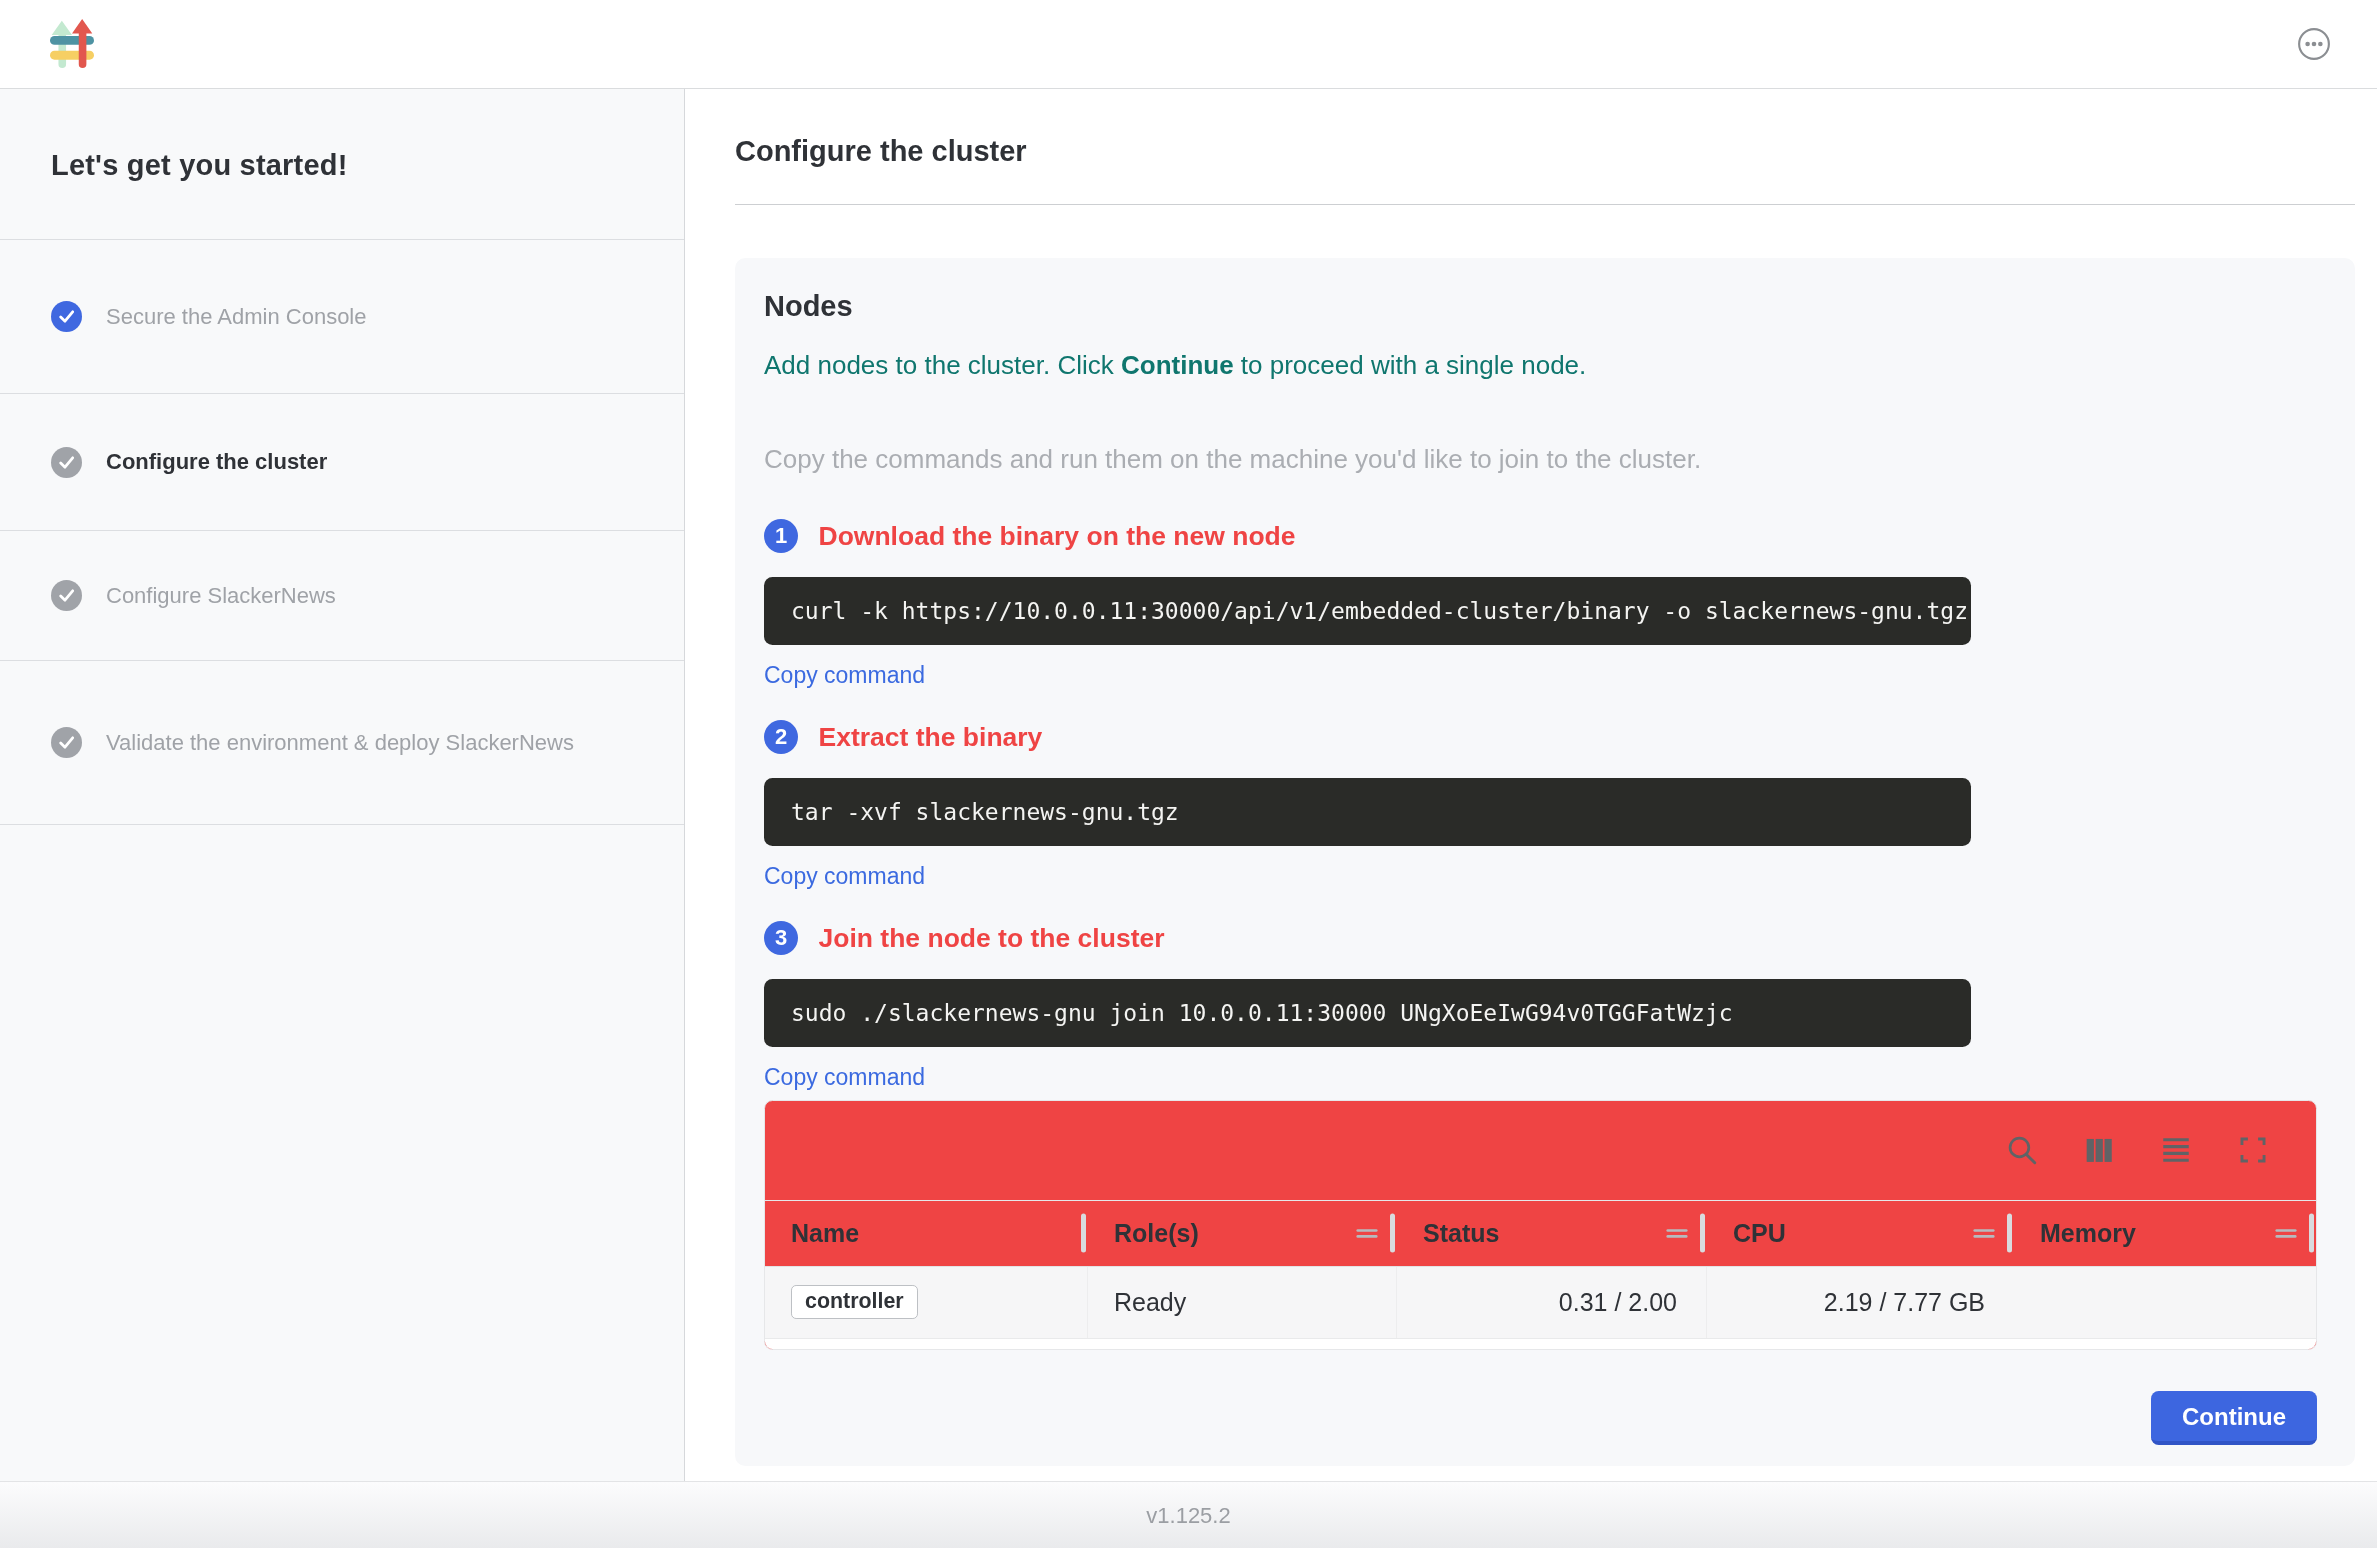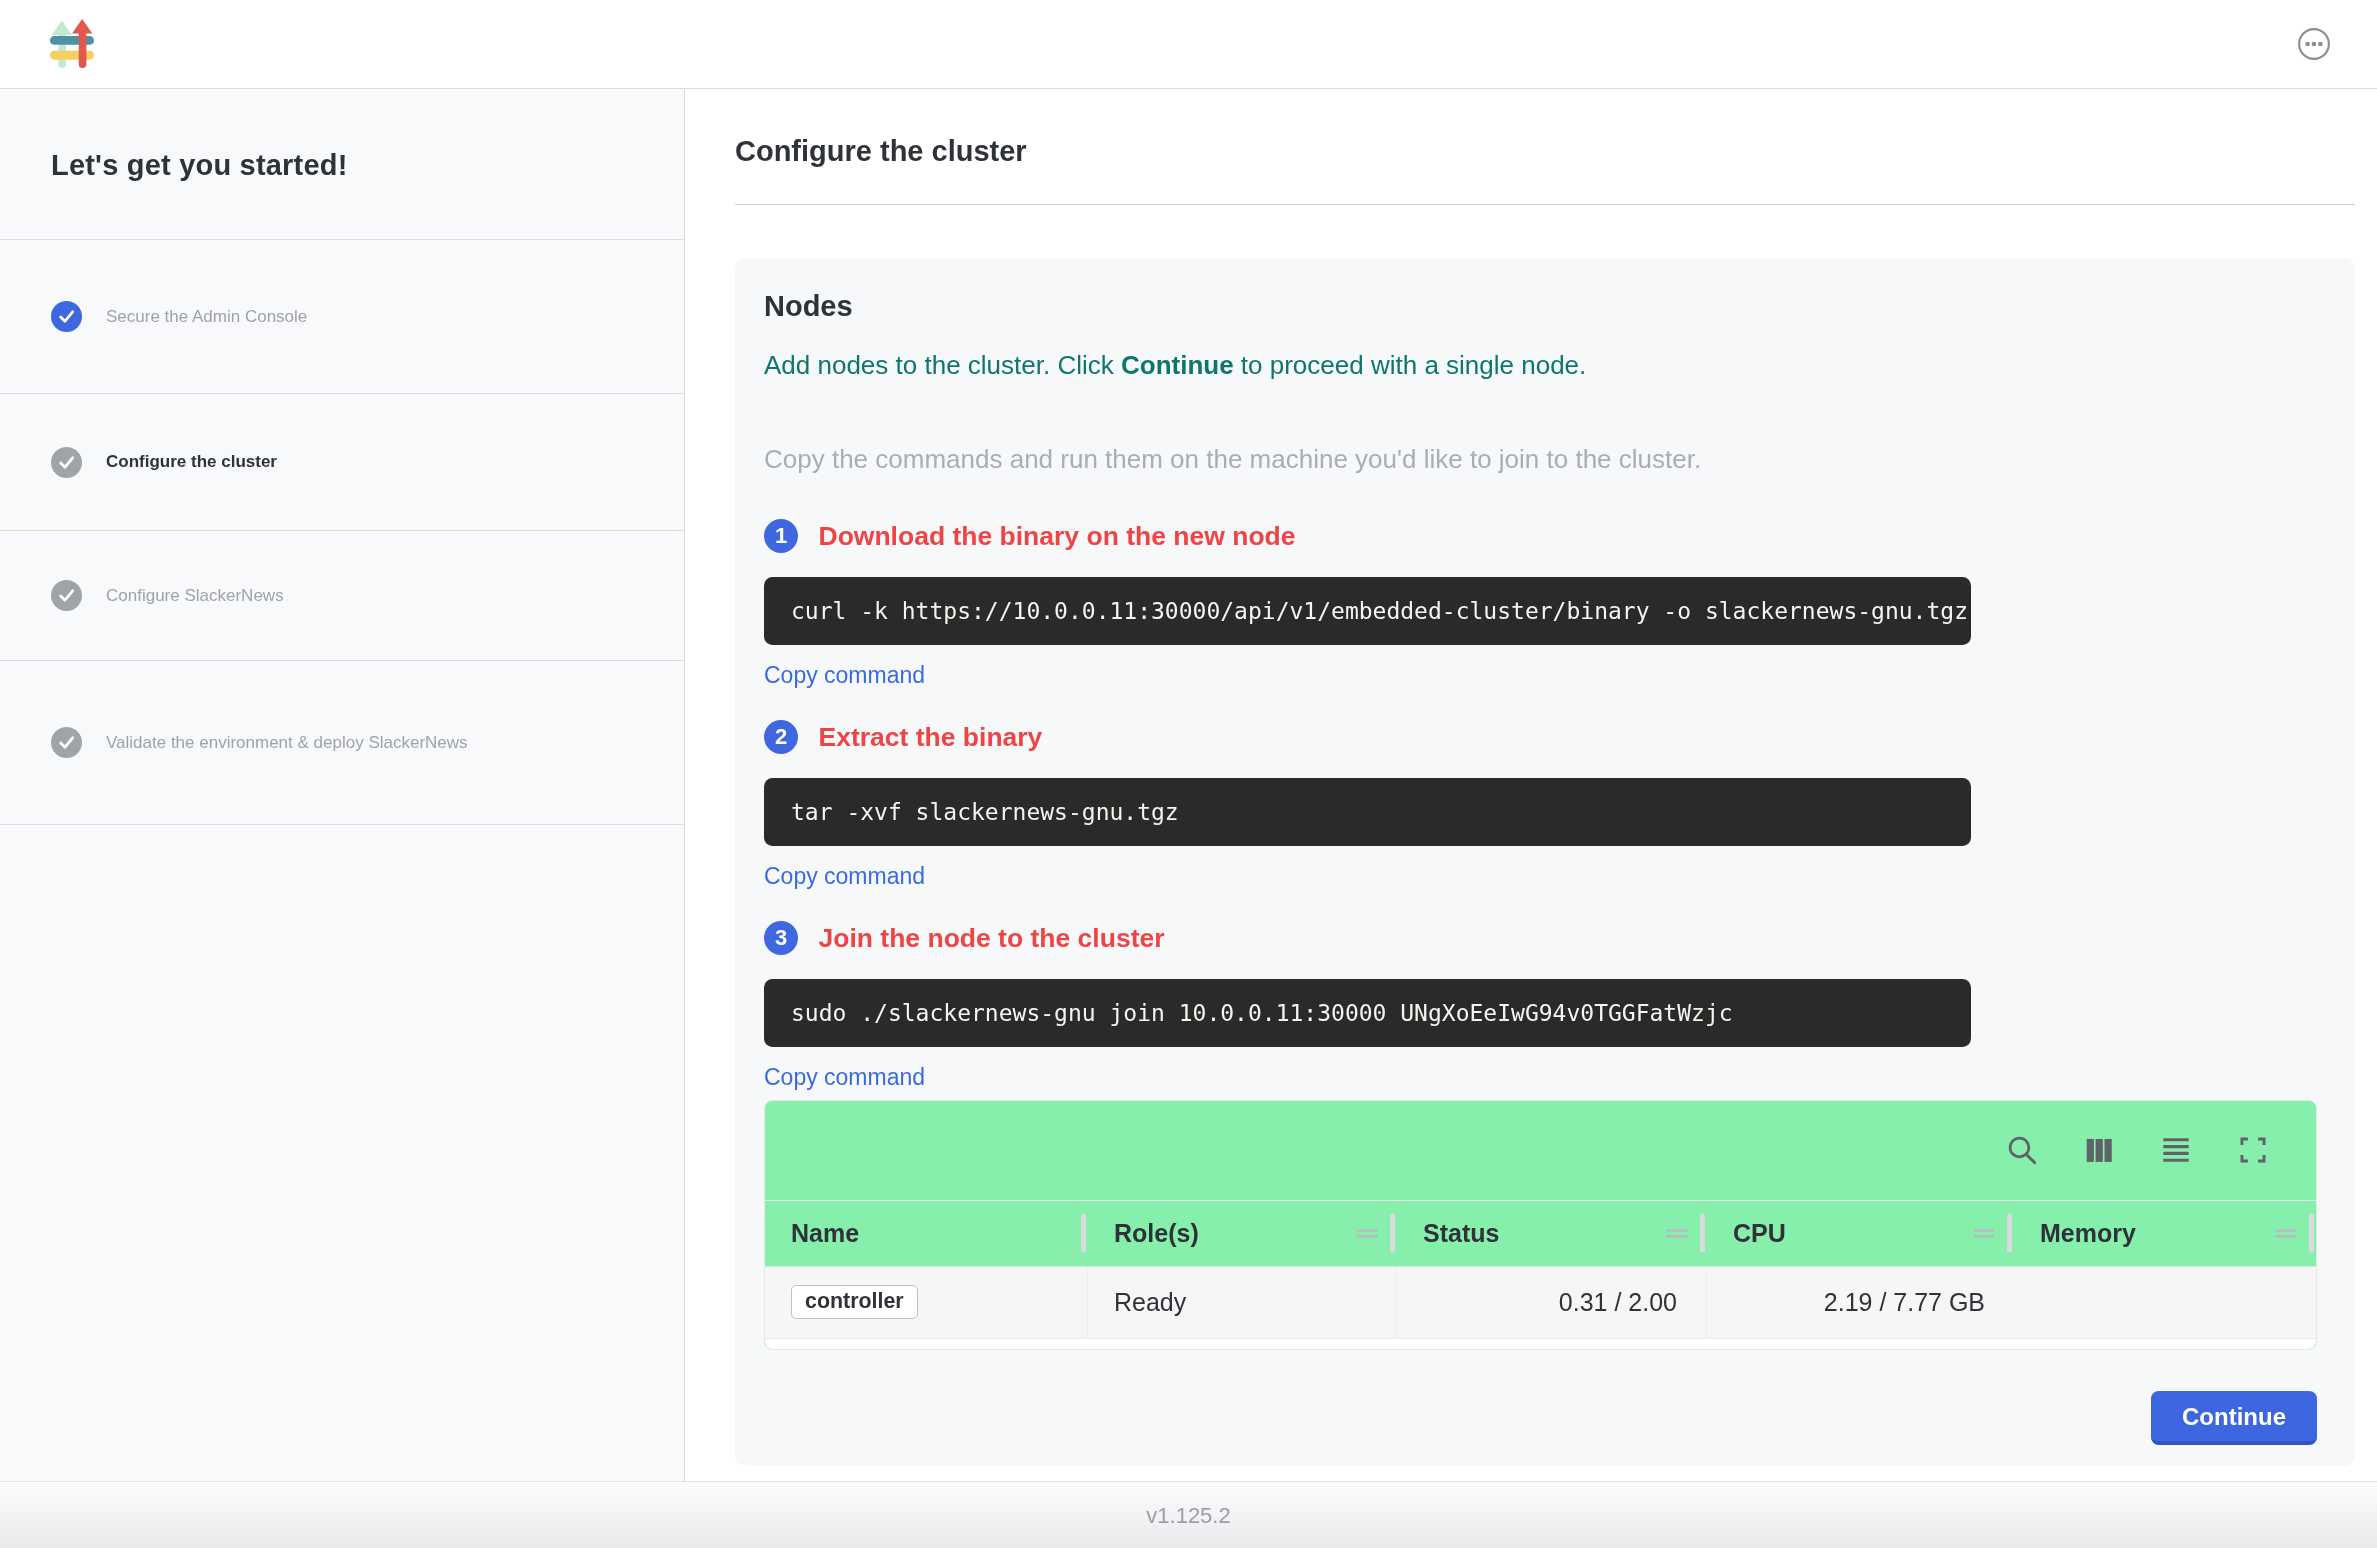--- a/index.html
+++ b/index.html
@@ -49,21 +49,21 @@
   .side-item.h160 { height: 137px; }
   .side-item.h152 { height: 130px; }
   .side-item.h192 { height: 164px; }
   .chk {
     width: 31px; height: 31px; border-radius: 50%;
     flex: 0 0 31px;
     display: flex; align-items: center; justify-content: center;
   }
   .chk.done { background: #3f68e0; }
   .chk.todo { background: #a0a3a8; }
-  .side-item .lbl { font-size: 17px; color: #9fa2a7; line-height: 1.25; text-align: right; }
+  .side-item .lbl { font-size: 22px; color: #9fa2a7; line-height: 1.25; text-align: right; }
   .side-item.current .lbl { color: #2f3237; font-weight: bold; }
 
   
   .main { flex: 1 1 auto; background: #ffffff; padding: 0 22px 0 50px; overflow: hidden; }
   .page-title { margin-top: 46px; font-size: 29px; font-weight: bold; color: #2f3237; }
   .title-rule { border: none; border-top: 1.7px solid #cdcfd2; margin-top: 36px; }
 
   .card {
     margin-top: 53px;
     background: #f7f8fa;
@@ -98,21 +98,21 @@
   }
   .copy {
     display: inline-block; margin-top: 17px;
     font-size: 23px; line-height: 27px; color: #3b6ae0;
     text-decoration: none; cursor: pointer;
   }
 
   
   .grid-card {
     margin-top: 8.5px;
-    background: #86efac;
+    background: #ef4444;
     border: 0.9px solid #e6e7e9;
     border-radius: 8.5px;
     overflow: hidden;
   }
   .grid-toolbar {
     height: 99px;
     display: flex; align-items: center; justify-content: flex-end;
     gap: 39px; padding-right: 44px;
   }
   .tool-btn { background: none; border: none; cursor: pointer; width: 38px; height: 38px;

